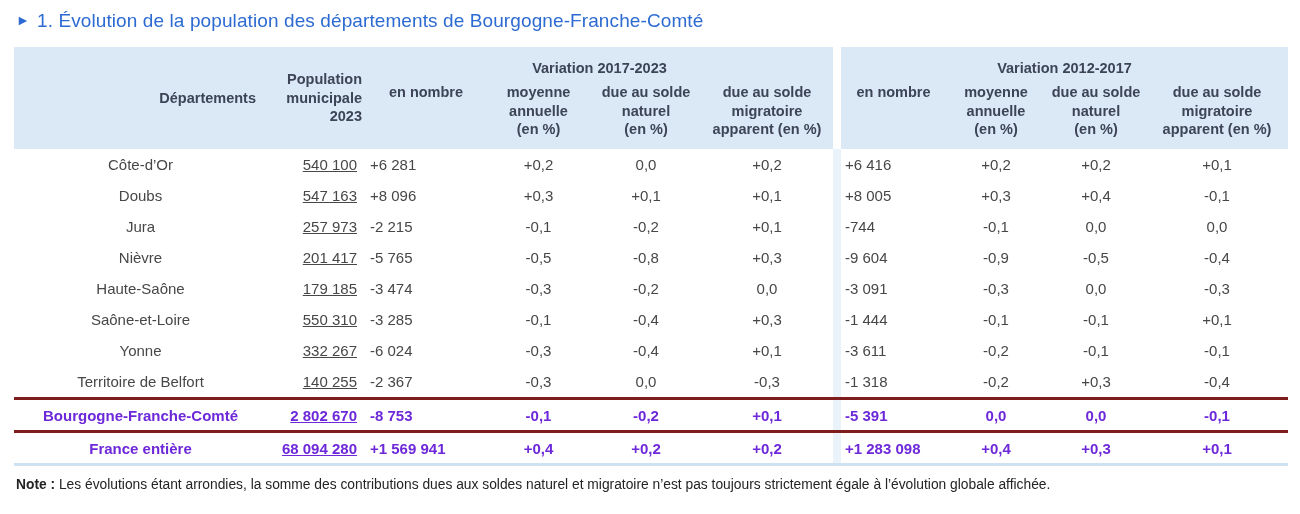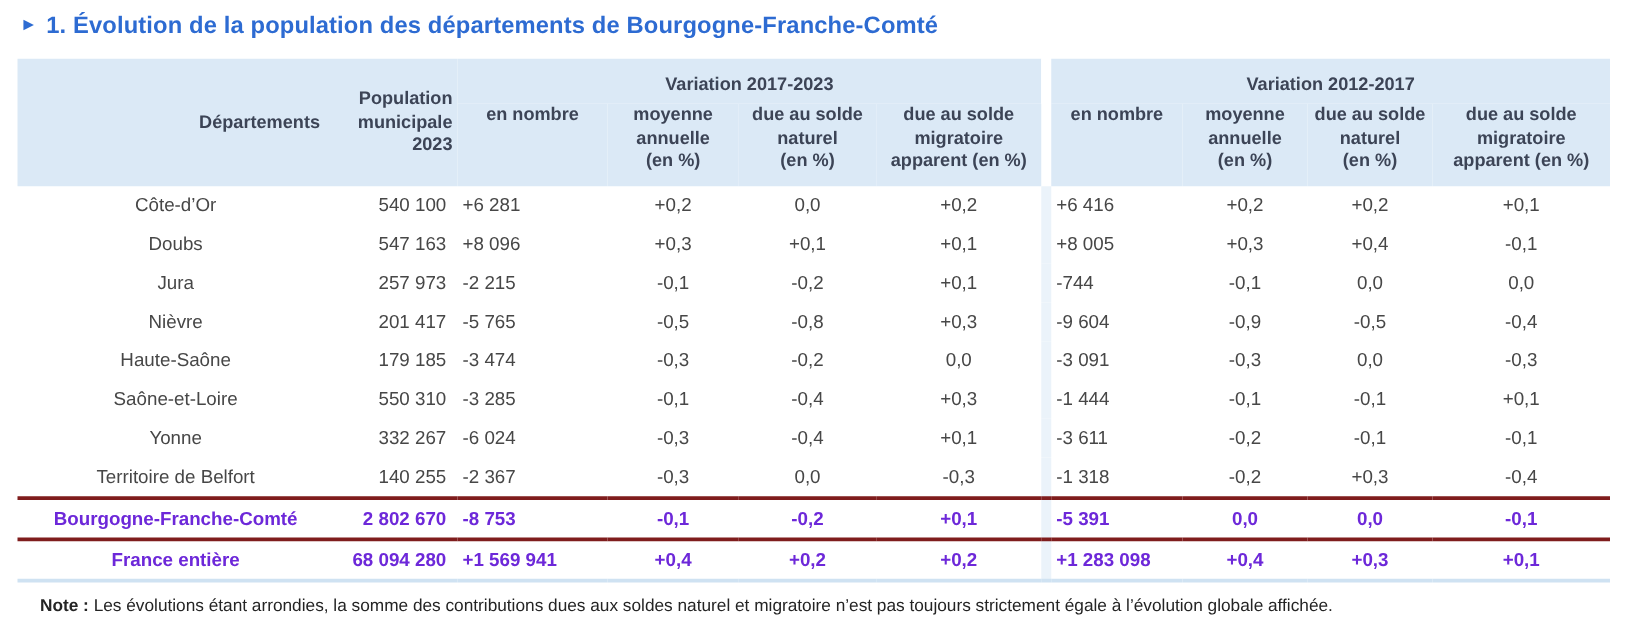--- a/index.html
+++ b/index.html
@@ -14,21 +14,21 @@
     overflow: hidden;
     box-sizing: border-box;
   }
   .page {
     padding: 8px 12px 0 14px;
   }
 
   
   .fig-title {
     color: #2d6bd2;
-    font-weight: 700;
+    font-weight: 400;
     font-size: 19px;
     margin: 2px 0 15px 2px;
     letter-spacing: 0.1px;
   }
   .fig-title .marker {
     font-size: 14px;
     margin-right: 7px;
     position: relative;
     top: -2px;
   }
@@ -71,37 +71,37 @@
 
   tbody td {
     font-size: 15px;
     color: #474747;
     height: 31px;
     padding: 0 4px;
     white-space: nowrap;
     vertical-align: middle;
   }
   td.c0 { text-align: center;  padding-left: 11px; }
-  td.c1 { text-align: right; padding-right: 9px; }
+  td.c1 { text-align: right; padding-right: 9px; text-decoration: underline; }
   td.c2 { text-align: left; padding-right: 6px; }
   td.c3, td.c4, td.c5 { text-align: center; }
   td.cdiv { background: #ebf3fa; padding: 0; }
   td.c6 { text-align: left; padding-right: 16px; }
   td.c7, td.c8, td.c9 { text-align: center; }
 
   tr.bold td {
     font-weight: 700;
     border-top: 3px solid #7f1d1d;
     color: #6d28d9;
     height: 30px;
   }
 
   
   .notes {
-    margin: 9px 0 0 18px;
+    margin: 9px 0 0 2px;
     font-size: 13.8px;
     color: #242424;
     line-height: 1.52;
   }
   .notes p { margin: 0; }
   .notes strong { font-weight: 700; }
 </style>
 </head>
 <body>
 

